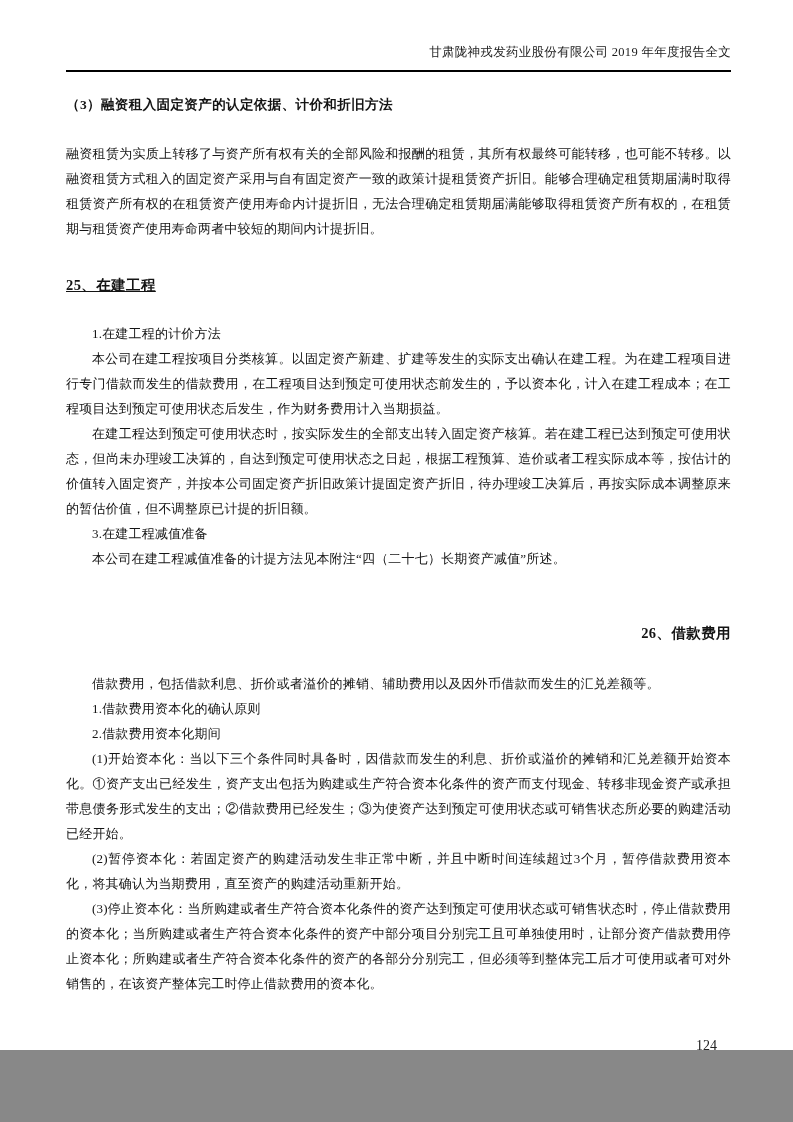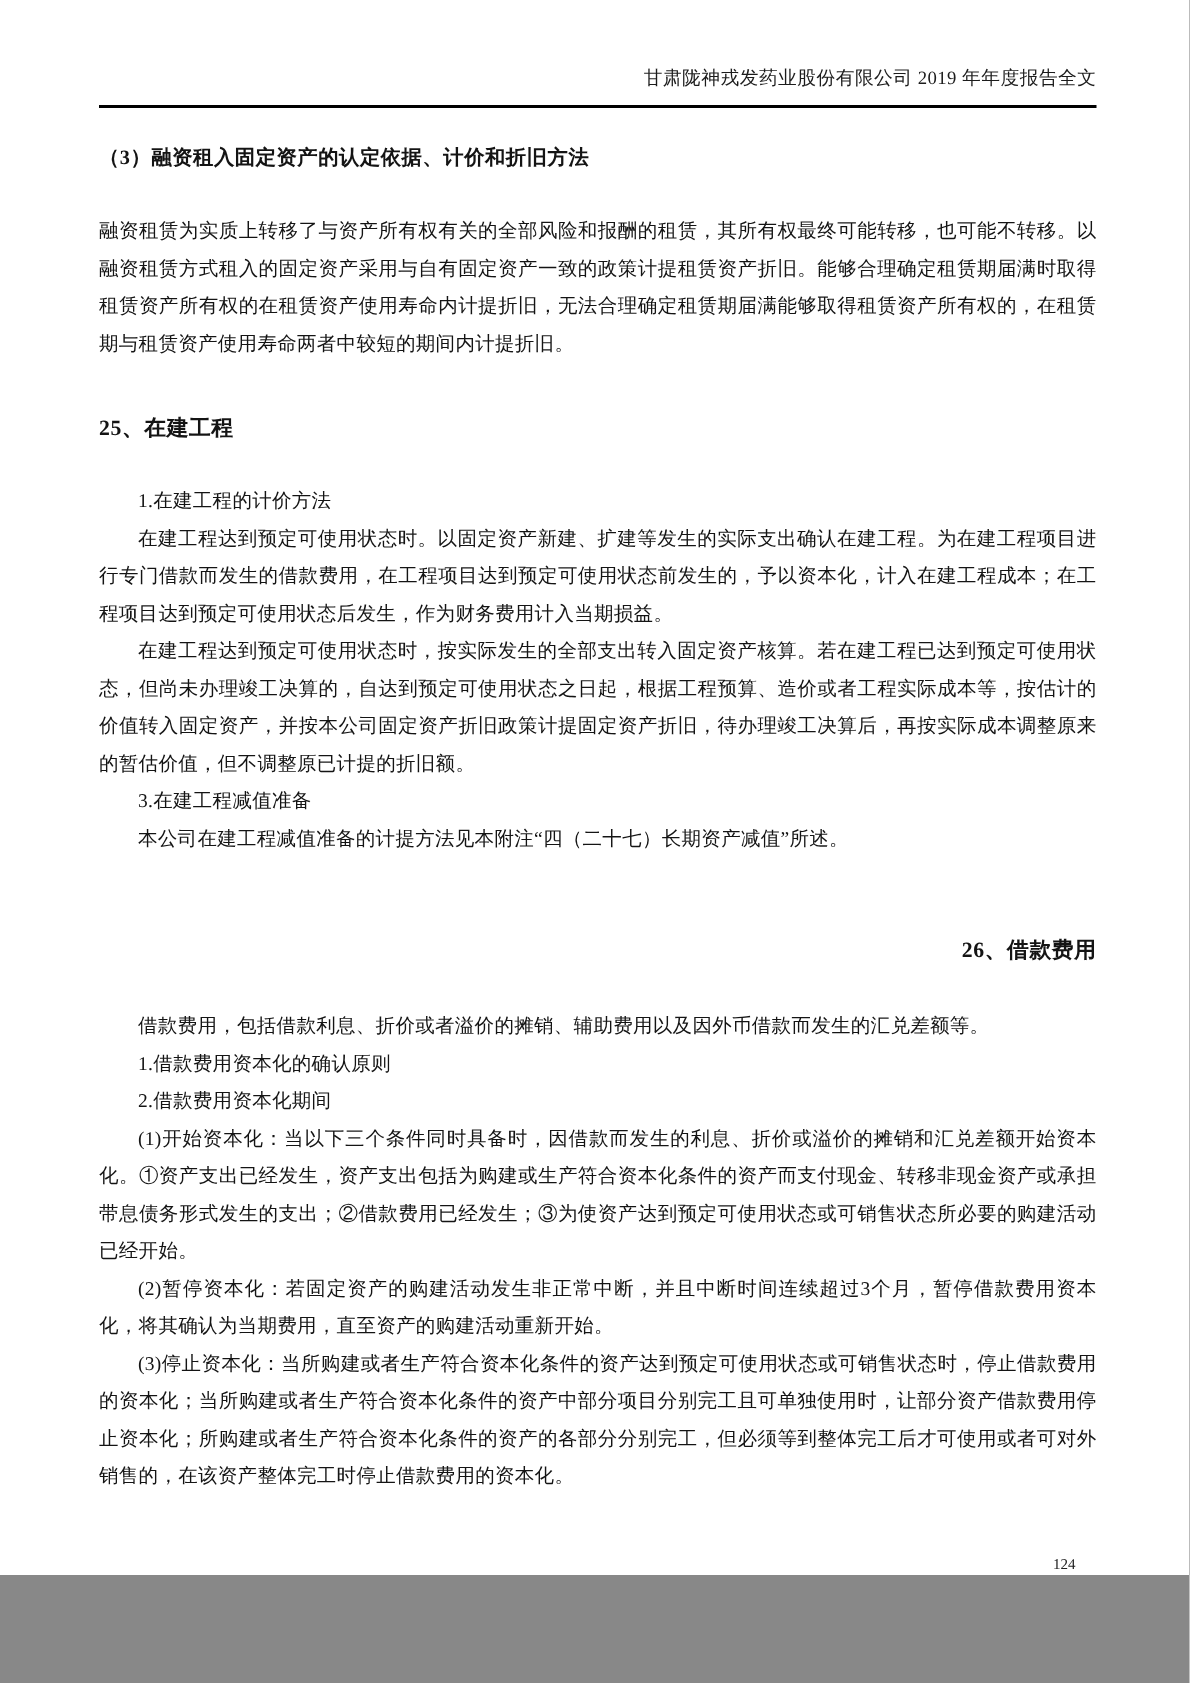--- a/index.html
+++ b/index.html
@@ -33,36 +33,36 @@
     font-size: 13.5px;
     font-weight: bold;
     margin: 24px 0 0 0;
     letter-spacing: 0.4px;
   }
   .h-sec {
     font-size: 14.5px;
     font-weight: bold;
     letter-spacing: 0.4px;
   }
-  .h-sec.sec25 { margin: 35px 0 26px 0; }
+  .h-sec.sec25 { margin: 35px 0 26px 0; text-decoration: underline; }
   .h-sec.sec26 { margin: 53px 0 28px 0; text-align: right; }
   p.body {
     font-size: 13px;
     line-height: 25px;
     margin: 0;
     text-align: justify;
     letter-spacing: 0.2px;
   }
   p.body.first { margin-top: 27px; }
   p.body.indent { text-indent: 2em; }
   .page-number {
     position: absolute;
     top: 1038px;
     right: 76px;
-    font-size: 10px;
+    font-size: 14px;
     color: #222;
   }
   .cninfo-logo {
     position: absolute;
     top: 1068px;
     right: 7px;
     text-align: center;
     color: #b2b2b2;
     font-family: "Liberation Sans", sans-serif;
     line-height: 1;
@@ -102,21 +102,21 @@
     <div class="doc-header-title">甘肃陇神戎发药业股份有限公司 2019 年年度报告全文</div>
     <hr class="header-rule">
 
     <div class="h-sub">（3）融资租入固定资产的认定依据、计价和折旧方法</div>
 
     <p class="body first">融资租赁为实质上转移了与资产所有权有关的全部风险和报酬的租赁，其所有权最终可能转移，也可能不转移。以融资租赁方式租入的固定资产采用与自有固定资产一致的政策计提租赁资产折旧。能够合理确定租赁期届满时取得租赁资产所有权的在租赁资产使用寿命内计提折旧，无法合理确定租赁期届满能够取得租赁资产所有权的，在租赁期与租赁资产使用寿命两者中较短的期间内计提折旧。</p>
 
     <div class="h-sec sec25">25、在建工程</div>
 
     <p class="body indent">1.在建工程的计价方法</p>
-    <p class="body indent">在建工程达到预定可使用状态时。以固定资产新建、扩建等发生的实际支出确认在建工程。为在建工程项目进行专门借款而发生的借款费用，在工程项目达到预定可使用状态前发生的，予以资本化，计入在建工程成本；在工程项目达到预定可使用状态后发生，作为财务费用计入当期损益。</p>
+    <p class="body indent">本公司在建工程按项目分类核算。以固定资产新建、扩建等发生的实际支出确认在建工程。为在建工程项目进行专门借款而发生的借款费用，在工程项目达到预定可使用状态前发生的，予以资本化，计入在建工程成本；在工程项目达到预定可使用状态后发生，作为财务费用计入当期损益。</p>
     <p class="body indent">在建工程达到预定可使用状态时，按实际发生的全部支出转入固定资产核算。若在建工程已达到预定可使用状态，但尚未办理竣工决算的，自达到预定可使用状态之日起，根据工程预算、造价或者工程实际成本等，按估计的价值转入固定资产，并按本公司固定资产折旧政策计提固定资产折旧，待办理竣工决算后，再按实际成本调整原来的暂估价值，但不调整原已计提的折旧额。</p>
     <p class="body indent">3.在建工程减值准备</p>
     <p class="body indent">本公司在建工程减值准备的计提方法见本附注“四（二十七）长期资产减值”所述。</p>
 
     <div class="h-sec sec26">26、借款费用</div>
 
     <p class="body indent">借款费用，包括借款利息、折价或者溢价的摊销、辅助费用以及因外币借款而发生的汇兑差额等。</p>
     <p class="body indent">1.借款费用资本化的确认原则</p>
     <p class="body indent">2.借款费用资本化期间</p>
     <p class="body indent">(1)开始资本化：当以下三个条件同时具备时，因借款而发生的利息、折价或溢价的摊销和汇兑差额开始资本化。①资产支出已经发生，资产支出包括为购建或生产符合资本化条件的资产而支付现金、转移非现金资产或承担带息债务形式发生的支出；②借款费用已经发生；③为使资产达到预定可使用状态或可销售状态所必要的购建活动已经开始。</p>

